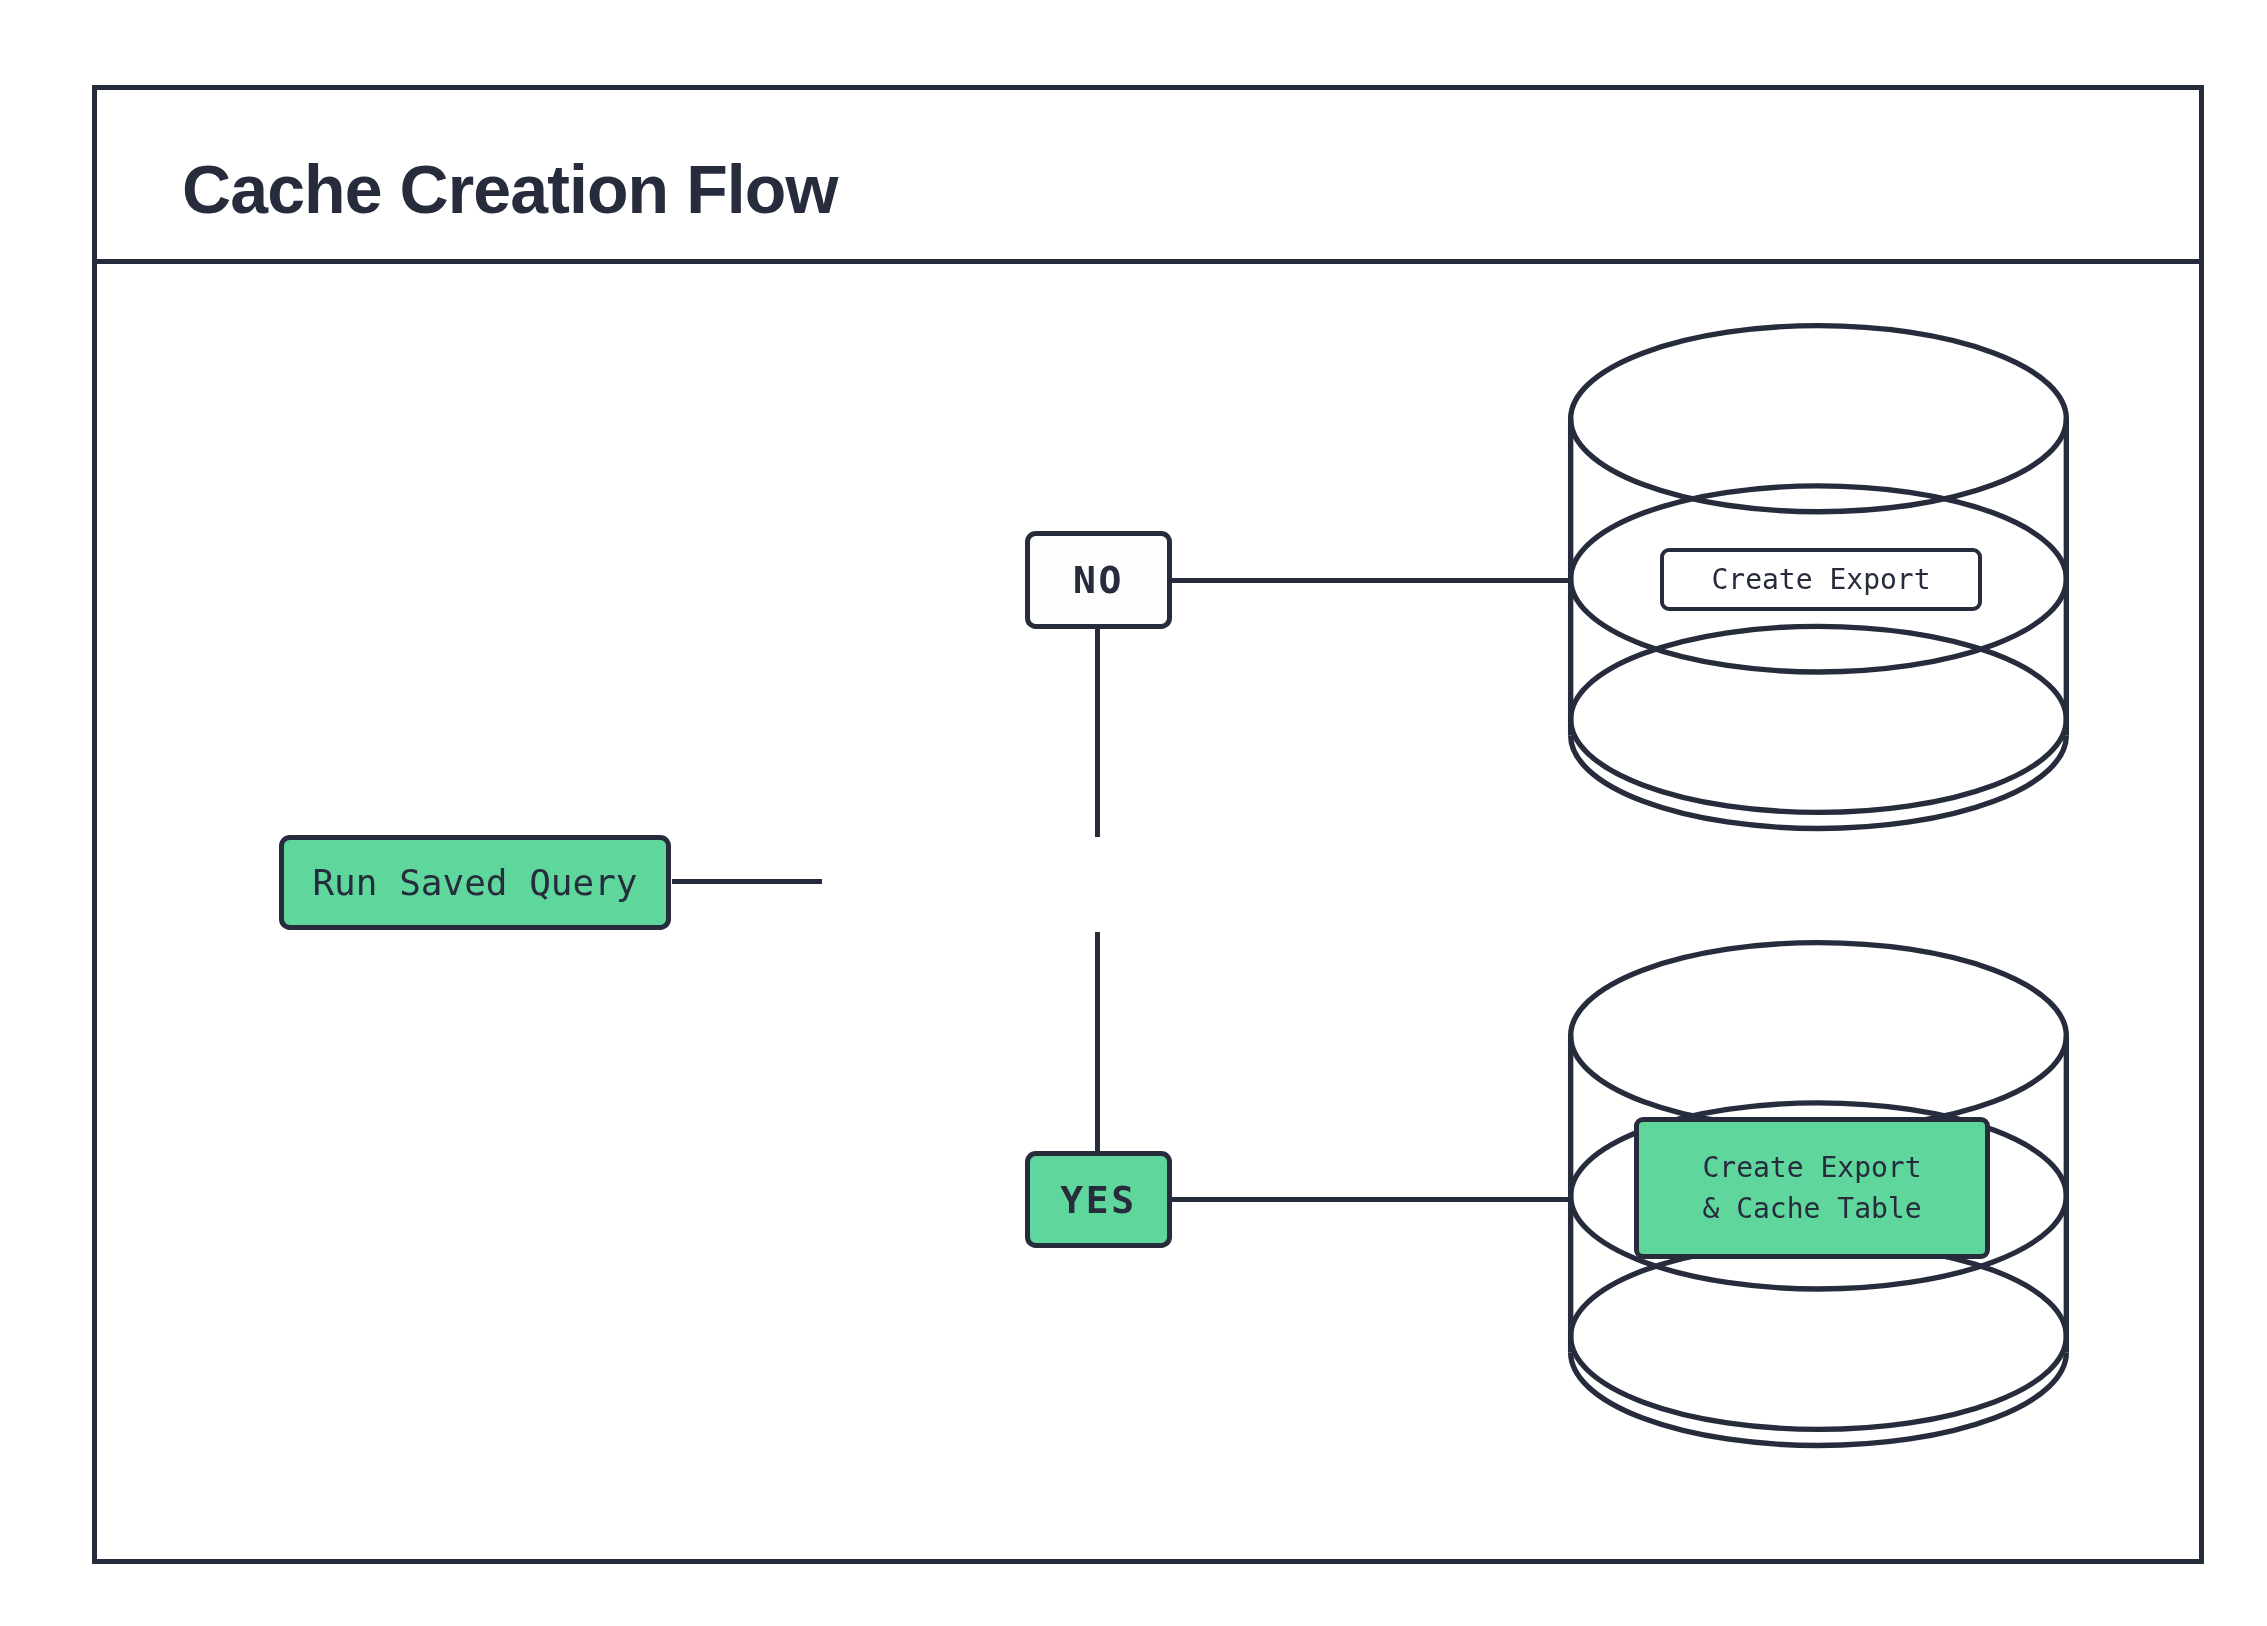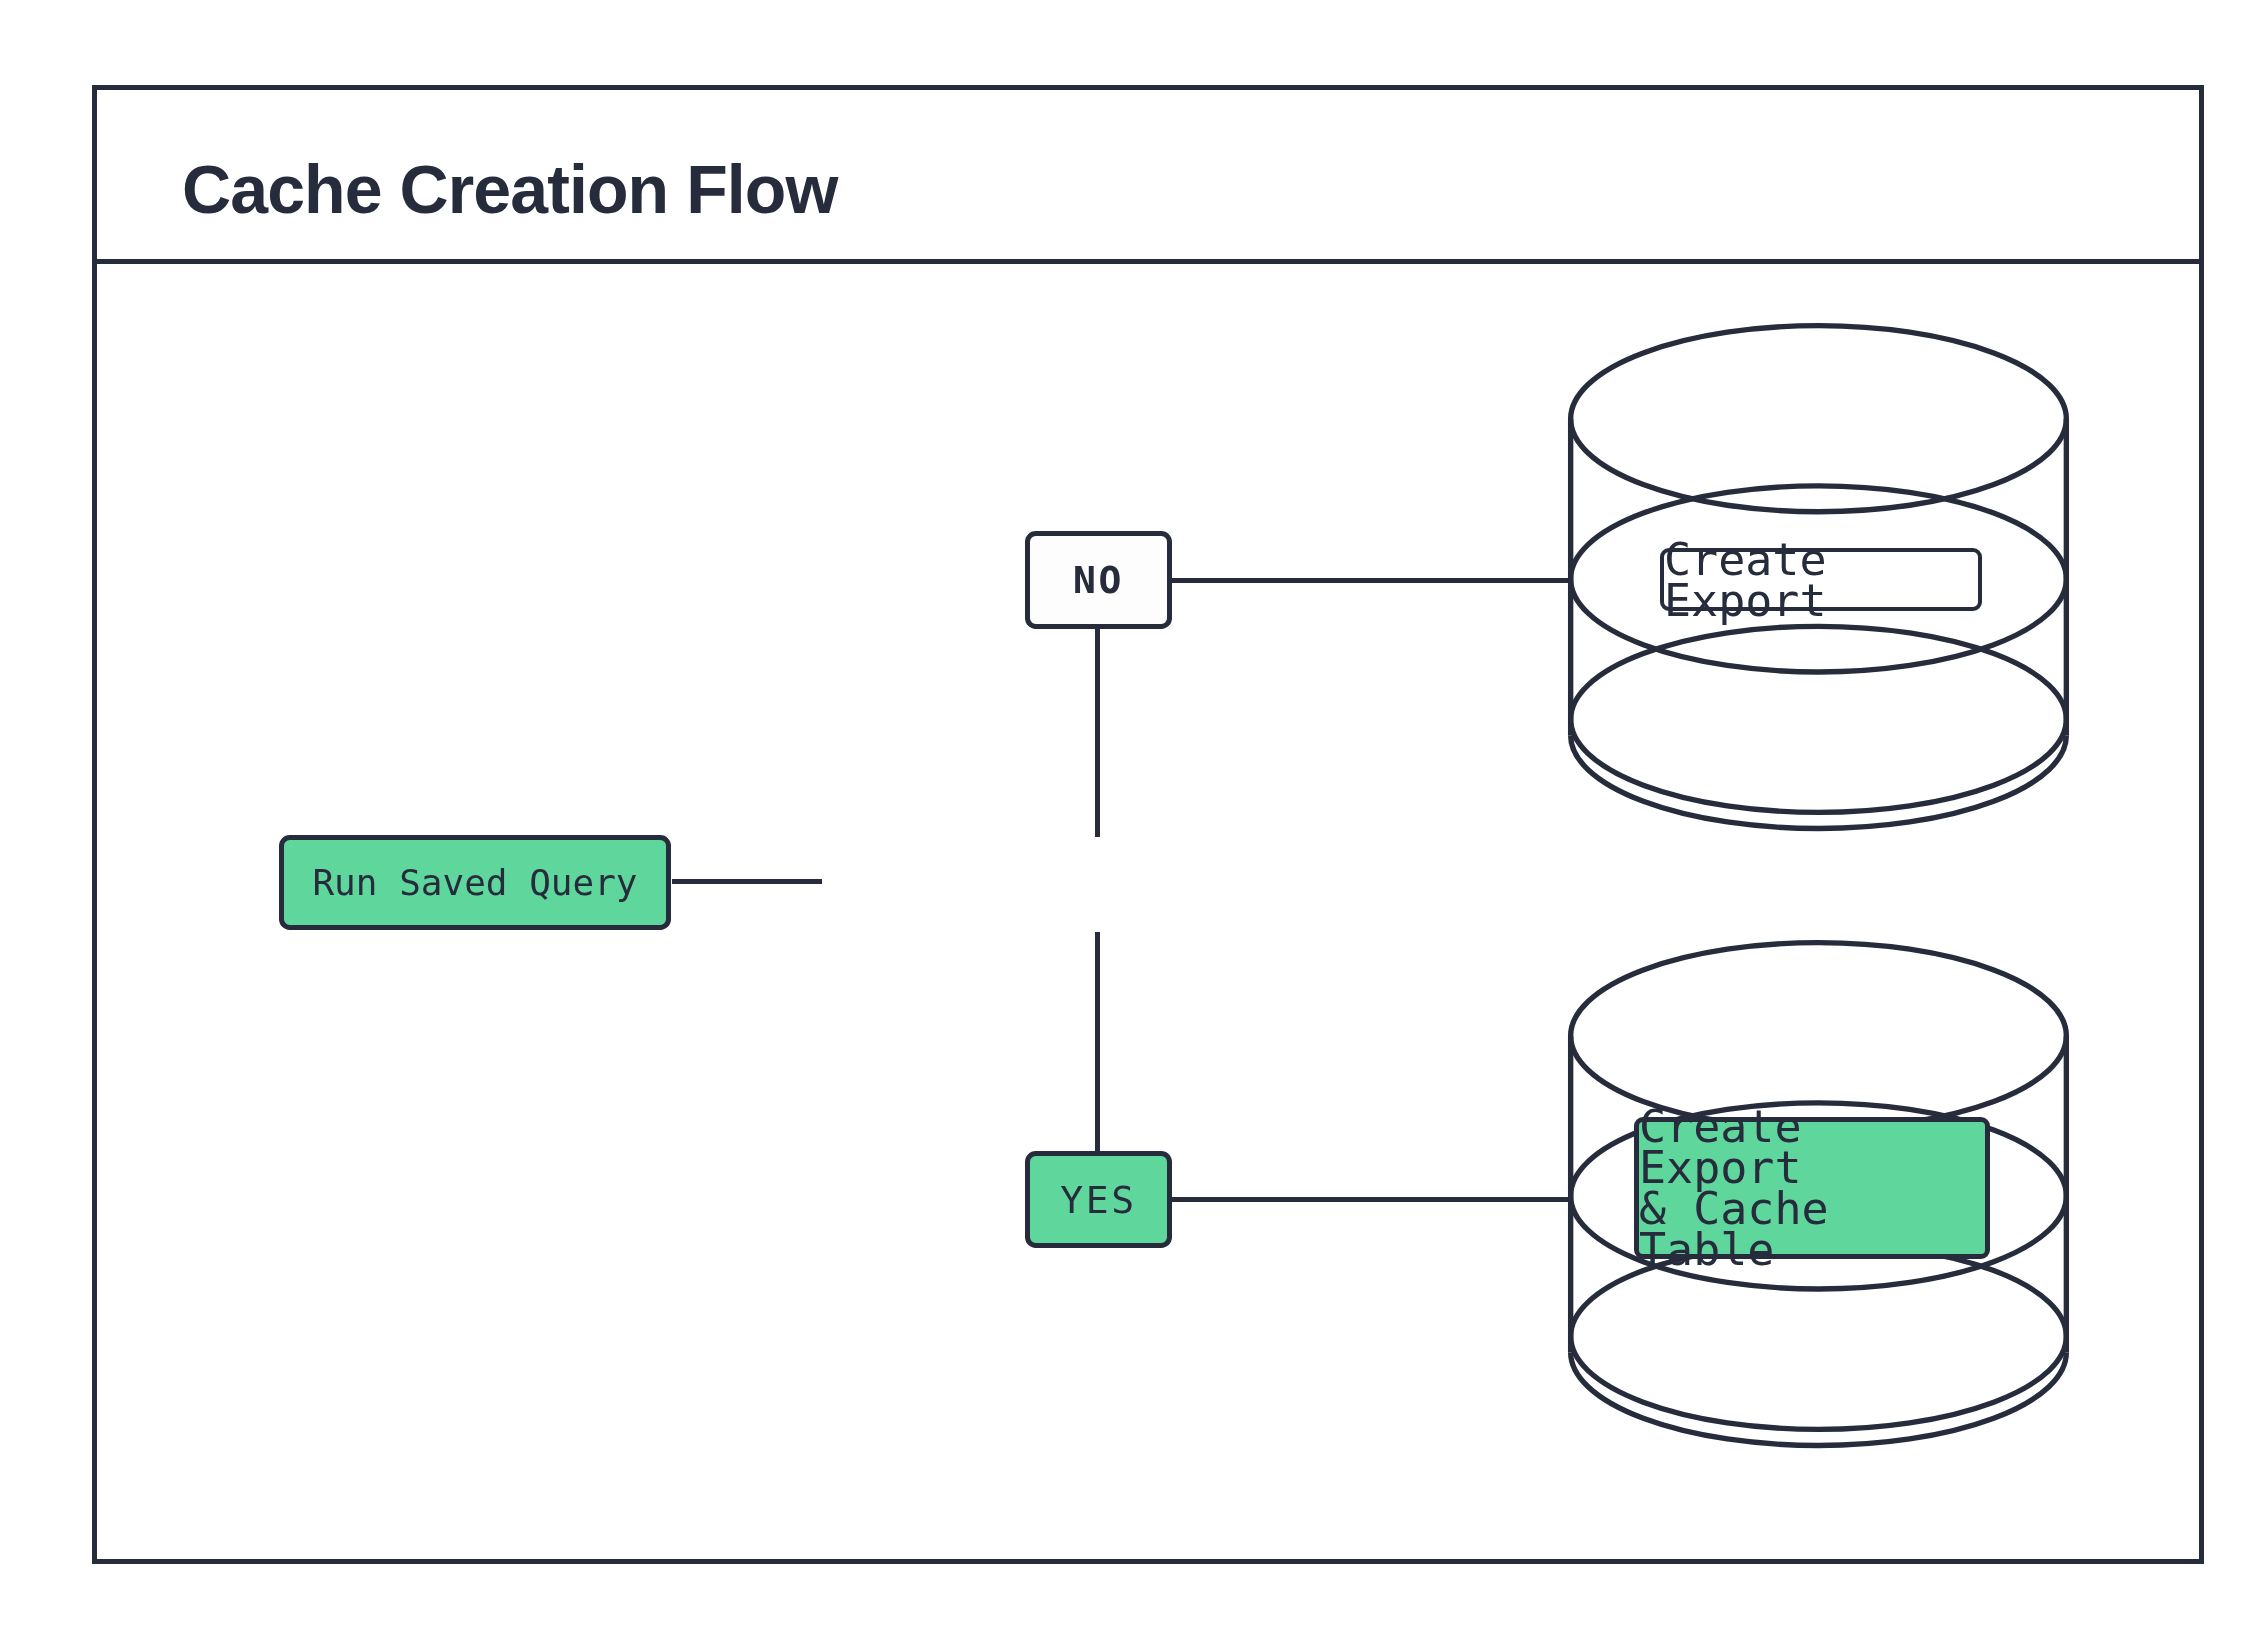--- a/index.html
+++ b/index.html
@@ -72,33 +72,33 @@
   .node-no{
     left:1025px; top:531px; width:147px; height:98px;
     background:#fdfdfe;
     border:5.4px solid var(--navy);
     font-weight:700; font-size:38px; letter-spacing:2.7px;justify-content:center;
   }
   .node-yes{
     left:1025px; top:1151px; width:147px; height:97px;
     background:var(--green);
     border:5.4px solid var(--navy);
-    font-weight:400; font-size:38px; letter-spacing:2.7px;
+    font-weight:700; font-size:38px; letter-spacing:2.7px;
   }
   .db-icon{
     position:absolute;
     width:507px; height:510px;
   }
   .db-top{ left:1565px; top:323px; }
   .db-bottom{ left:1565px; top:940px; }
   .db-label{
     position:absolute;
     display:flex; flex-direction:column;
     align-items:center; justify-content:center;
-    font-size:45px; line-height:41px;
+    font-size:28px; line-height:41px;
     color:var(--navy);
     background:var(--paper);
     border:4.5px solid var(--navy);
     border-radius:9px;
     z-index:3;
   }
   .label-export{
     left:1660px; top:548px; width:322px; height:63px;
   }
   .label-cache{

